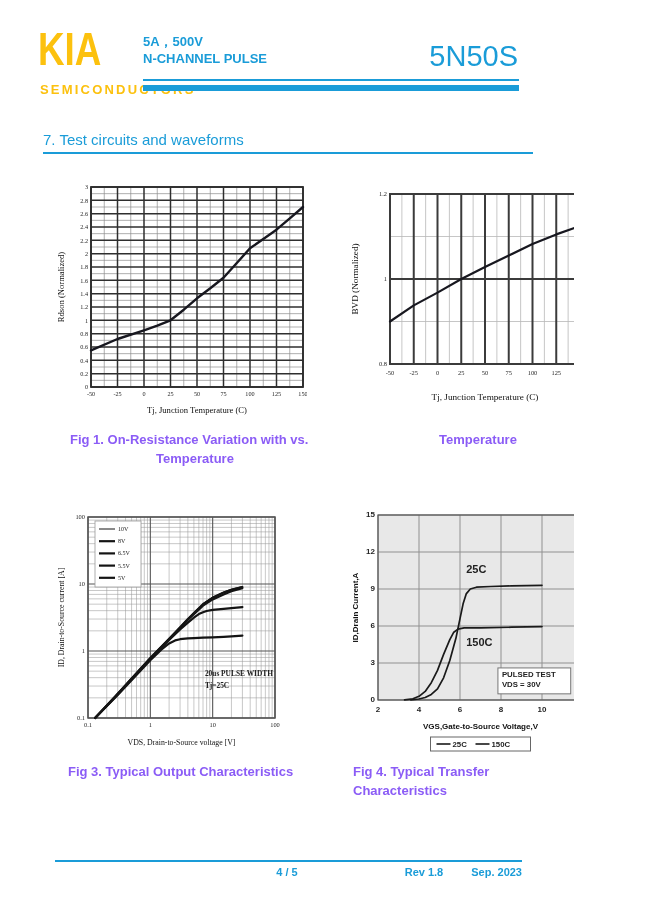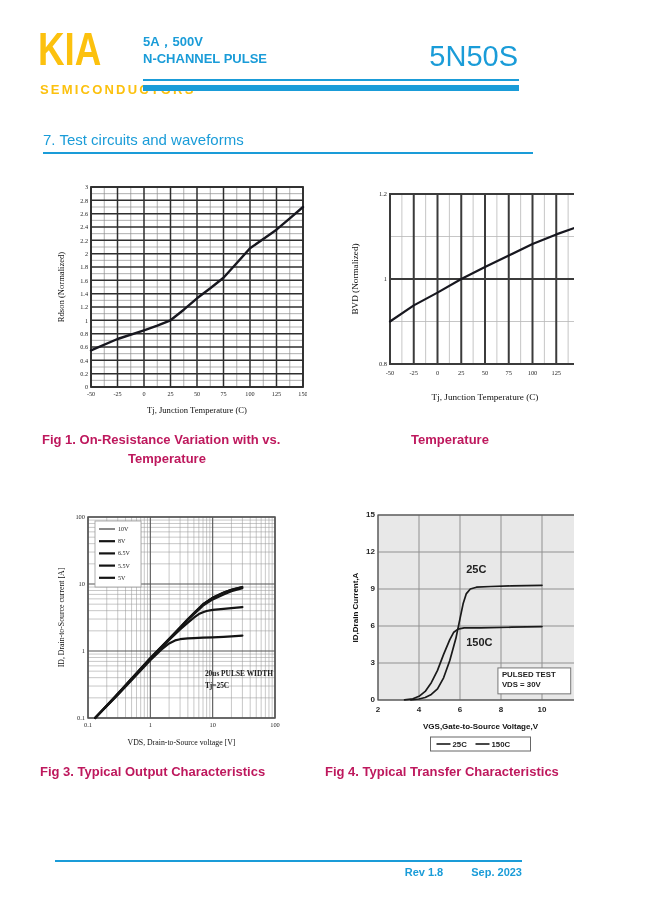--- a/index.html
+++ b/index.html
@@ -16,21 +16,21 @@
   .rule-thin{position:absolute;left:143px;right:55px;top:79px;height:1.5px;background:var(--accent);}
   .rule-thick{position:absolute;left:143px;right:55px;top:85px;height:5.5px;background:var(--accent);}
   
   .section-title{position:absolute;left:43px;top:131px;font-size:15px;color:var(--accent);font-weight:400;}
   .section-underline{position:absolute;left:43px;right:41px;top:152px;height:1.5px;background:var(--accent);}
   
   .fig{position:absolute;margin:0;padding:0;}
   .fig svg{display:block;}
   .fig1{left:55px;top:178px;} .fig2{left:348px;top:178px;}
   .fig3{left:55px;top:506px;} .fig4{left:350px;top:506px;}
-  .caption{position:absolute;font-size:13px;font-weight:700;color:#be185d;line-height:19px;}
+  .caption{position:absolute;font-size:13px;font-weight:700;color:#8b5cf6;line-height:19px;margin-left:28px;}
   .cap1{left:42px;top:430px;width:250px;} .cap2{left:325px;top:430px;width:250px;}
   .cap3{left:40px;top:762px;} .cap4{left:325px;top:762px;}
   .cap-line2{text-align:center;}
   
   .footer-line{position:absolute;left:55px;right:52px;top:860px;height:1.5px;background:var(--accent);}
   .footer-page{position:absolute;left:0;right:0;top:866px;text-align:center;color:var(--accent);
                font-weight:700;font-size:11px;}
   .footer-rev{position:absolute;right:52px;top:866px;color:var(--accent);font-weight:700;font-size:11px;}
   .footer-date{margin-left:28px;}
 </style>
@@ -317,17 +317,18 @@
         <text x="141.5" y="241" font-family="&quot;Liberation Sans&quot;,&quot;DejaVu Sans&quot;,sans-serif" font-size="7.8" fill="#222" text-anchor="start" font-weight="700">150C</text>
         <text x="130.5" y="223" font-family="&quot;Liberation Sans&quot;,&quot;DejaVu Sans&quot;,sans-serif" font-size="8" fill="#111" text-anchor="middle" font-weight="700">VGS,Gate-to-Source Voltage,V</text>
         <text x="8" y="101.5" font-family="&quot;Liberation Sans&quot;,&quot;DejaVu Sans&quot;,sans-serif" font-size="8" fill="#111" text-anchor="middle" font-weight="700" transform="rotate(-90 8 101.5)">ID,Drain Current,A</text>
       </svg>
   </figure>
 
   <div class="caption cap3">Fig 3. Typical Output Characteristics</div>
   <div class="caption cap4">Fig 4. Typical Transfer Characteristics</div>
 
   <div class="footer-line"></div>
+  <div class="footer-page">4 / 5</div>
   <div class="footer-rev">
     <span>Rev 1.8</span><span class="footer-date">Sep. 2023</span>
   </div>
 
 </div>
 
 </body></html>

